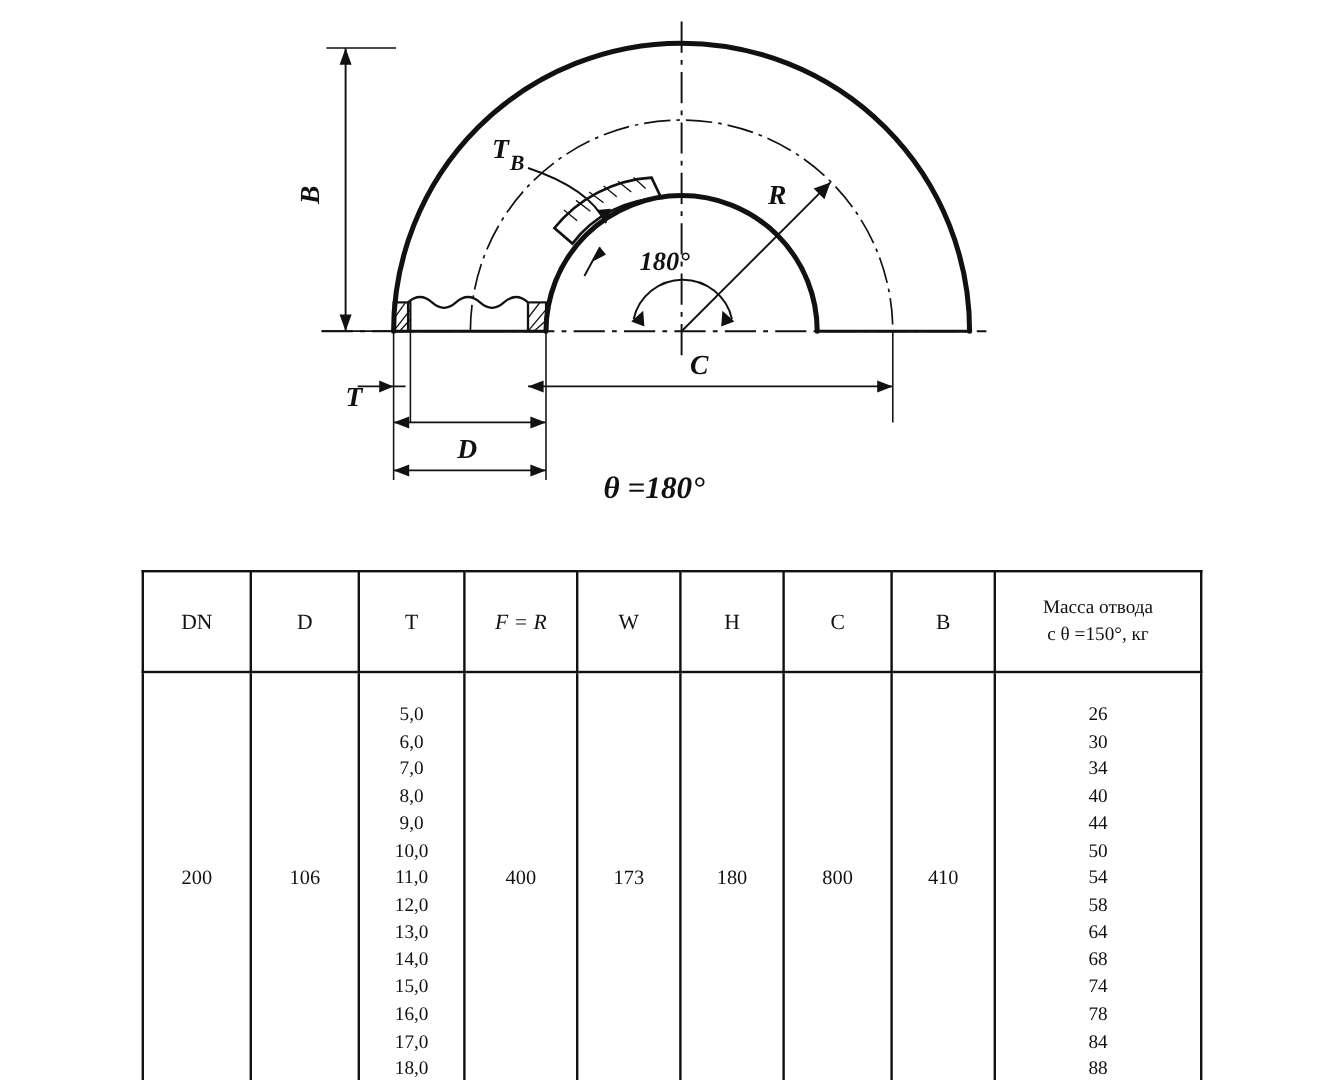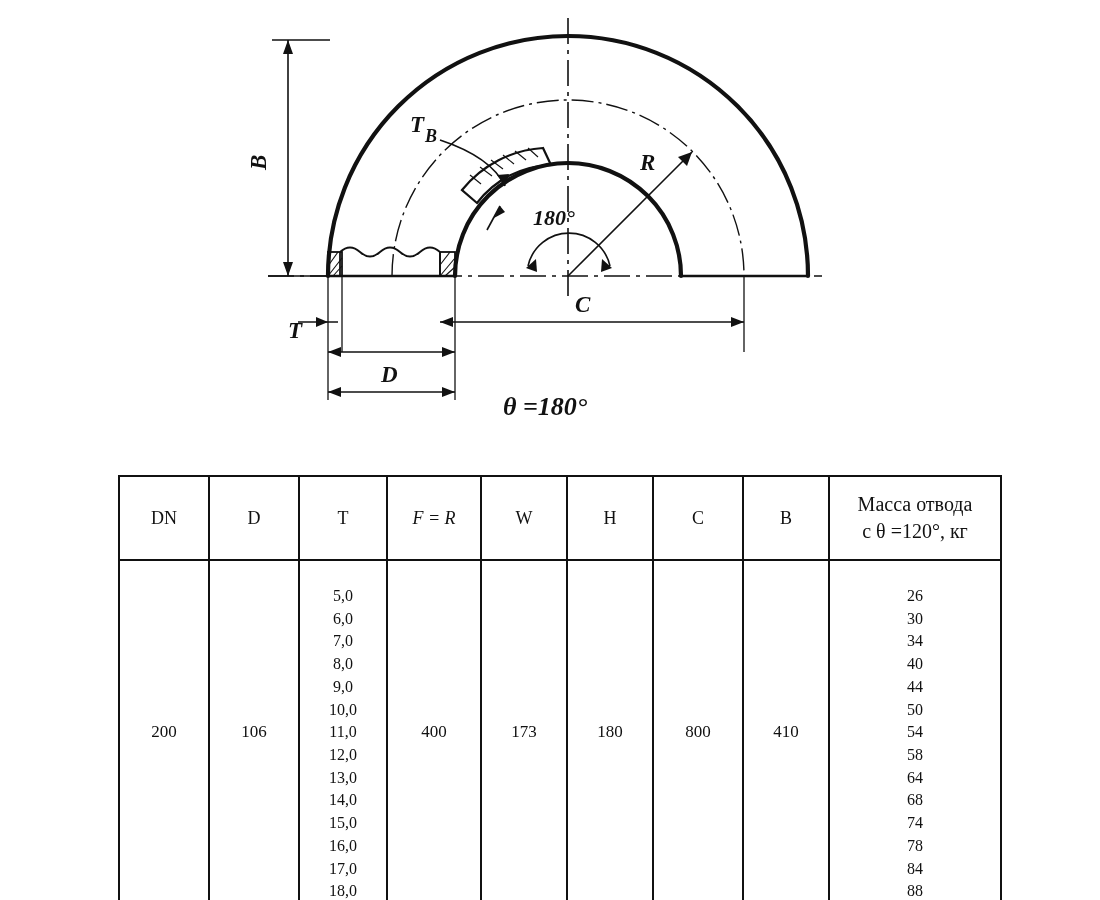--- a/index.html
+++ b/index.html
@@ -66,21 +66,21 @@
     font-size: 17px;
     color: #111;
     padding: 0;
   }
   table.spec thead th {
     height: 82px;
     font-weight: normal;
     font-size: 18px;
   }
   table.spec thead th.mass-head {
-    font-size: 20px;
+    font-size: 16px;
     line-height: 1.35;
   }
   table.spec tbody td {
     height: 312px;
   }
   .stack {
     display: block;
     line-height: 1.42;
     font-size: 16px;
     white-space: pre-line;
@@ -229,21 +229,21 @@
         <th class="col-dn">DN</th>
         <th class="col-d">D</th>
         <th class="col-t">T</th>
         <th class="col-f">F = R</th>
         <th class="col-w">W</th>
         <th class="col-h">H</th>
         <th class="col-c">C</th>
         <th class="col-b">B</th>
         <th class="col-m mass-head">
           <span>Масса отвода</span><br>
-          <span>с θ =120°, кг</span>
+          <span>с θ =150°, кг</span>
         </th>
       </tr>
     </thead>
     <tbody>
       <tr>
         <td>200</td>
         <td>106</td>
         <td>
           <span class="stack">5,0
 6,0

